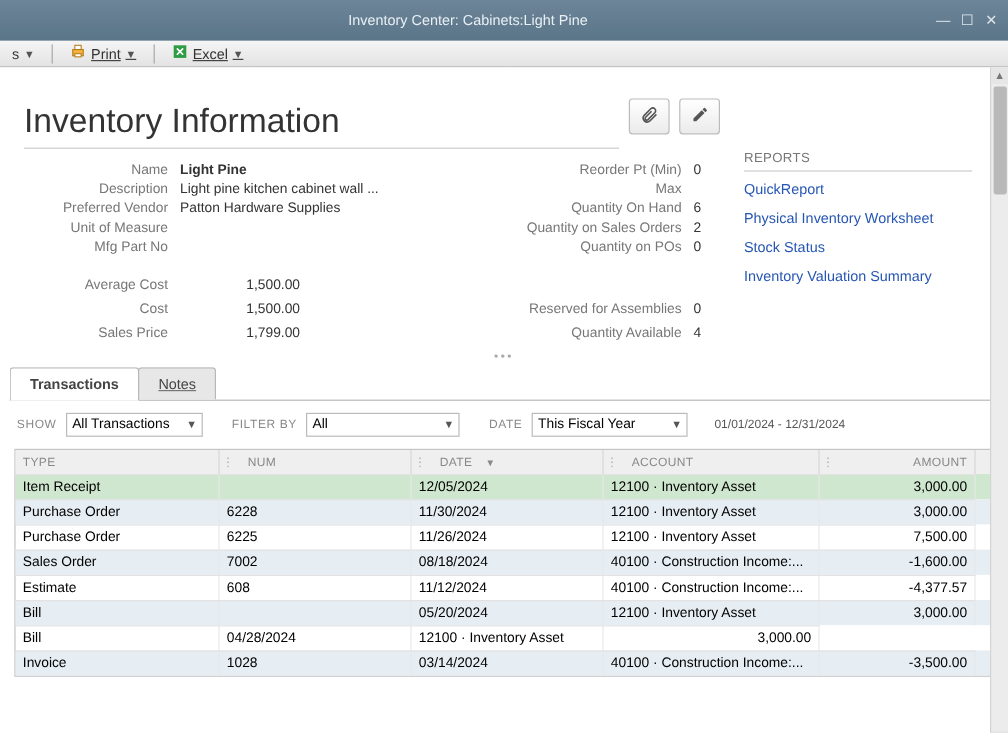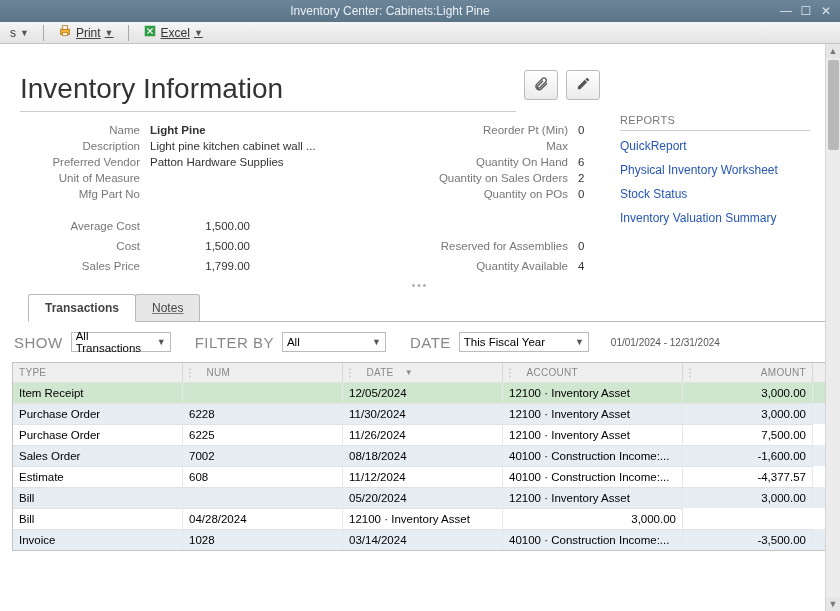--- a/index.html
+++ b/index.html
@@ -6,21 +6,21 @@
 body {
   font-family: Arial, Helvetica, sans-serif;
   font-size: 12px;
   background: #fff;
   width: 840px;
   height: 611px;
   overflow: hidden;
   position: relative;
 }
 .title-bar {
-  height: 22px;
+  height: 34px;
   background: linear-gradient(to bottom, #6d8599, #5a7488);
   color: #e8f0f5;
   display: flex;
   align-items: center;
   padding: 0 6px;
   font-size: 12px;
 }
 .title-bar .title { margin: 0 auto; }
 .title-bar .ctrl {
   width: 16px; height: 14px; margin-left: 4px;
@@ -106,34 +106,34 @@
   width: 190px; margin-left: 20px; padding-top: 56px;
 }
 .reports-header { color:#777; font-size:11px; letter-spacing:0.3px; border-bottom:1px solid #ccc; padding-bottom:4px; margin-bottom:8px; }
 .reports a { display:block; color:#2656b3; text-decoration:none; margin-bottom:10px; font-size:12px; cursor:pointer; }
 
 .splitter {
   text-align:center; color:#aaa; font-size:10px; letter-spacing:2px; height:10px; cursor:ns-resize;
 }
 
 .tabs {
-  display:flex; border-bottom:1px solid #b8b8b8; margin: 0 4px 0 28px; padding-top:4px;
+  display:flex; border-bottom:1px solid #b8b8b8; margin: 0 4px 0 8px; padding-top:4px;
 }
 .tab {
   padding: 6px 16px; border:1px solid #b8b8b8; border-bottom:none;
   background:#e7e7e7; color:#444; cursor:pointer; font-size:12px;
   border-top-left-radius:3px; border-top-right-radius:3px; margin-right:-1px;
 }
 .tab.active { background:#fff; font-weight:bold; position:relative; z-index:2; border-bottom:1px solid #fff; margin-bottom:-1px;}
 .tab .ul { text-decoration: underline; text-decoration-color:#777; }
 
 .filters {
   display:flex; align-items:center; gap:8px; padding: 10px 14px; font-size:11px;
 }
-.filters .flab { color:#888; letter-spacing:0.5px; text-transform:uppercase; font-size:15px; }
+.filters .flab { color:#888; letter-spacing:0.5px; text-transform:uppercase; font-size:10px; }
 .select {
   display:flex; align-items:center; justify-content:space-between;
   border:1px solid #bbb; background:#fff; height:20px; padding: 0 4px;
   font-size:11.5px; cursor:pointer;
 }
 .select .caret { color:#555; font-size:9px; }
 .daterng { color:#555; margin-left:14px; font-size:10px;}
 
 .grid {
   margin: 0 4px 0 12px; border:1px solid #c4c4c4; font-size:11.5px;
@@ -297,27 +297,27 @@
     <div class="tab active">
       <span>Transactions</span>
     </div>
     <div class="tab">
       <span class="ul">Notes</span>
     </div>
   </div>
 
   <div class="filters">
     <span class="flab">SHOW</span>
-    <div class="select" style="width:100px">
+    <div class="select" style="width:114px">
       <span>All Transactions</span>
       <span class="caret">▼</span>
     </div>
     <span style="width:8px"></span>
     <span class="flab">FILTER BY</span>
-    <div class="select" style="width:104px">
+    <div class="select" style="width:128px">
       <span>All</span>
       <span class="caret">▼</span>
     </div>
     <span style="width:8px"></span>
     <span class="flab">DATE</span>
     <div class="select" style="width:130px">
       <span>This Fiscal Year</span>
       <span class="caret">▼</span>
     </div>
     <span class="daterng">01/01/2024 - 12/31/2024</span>

